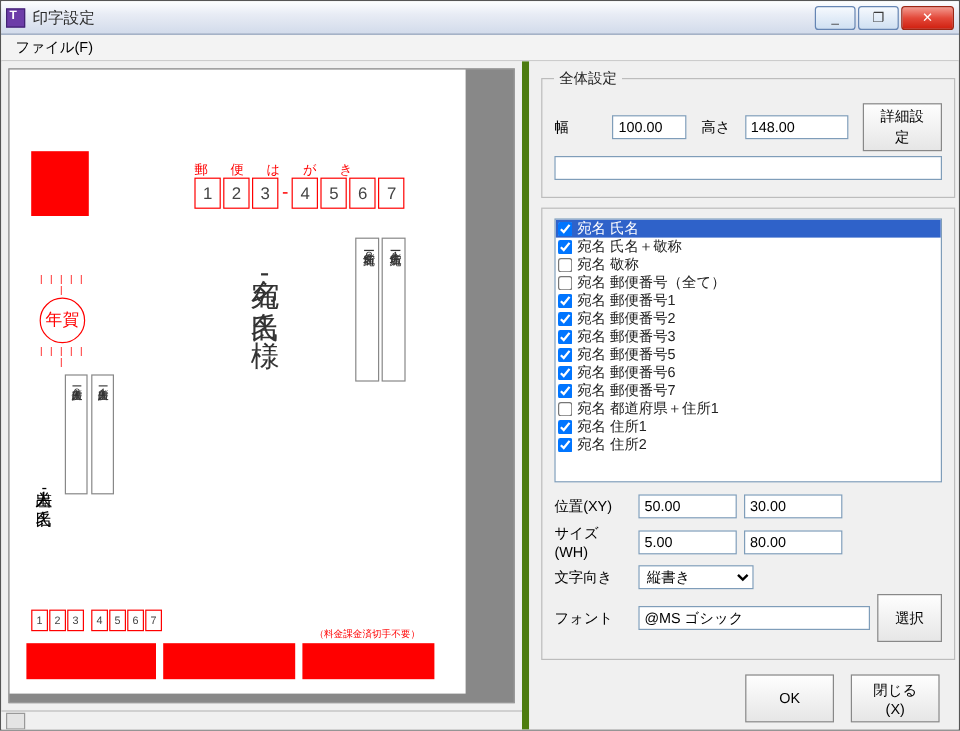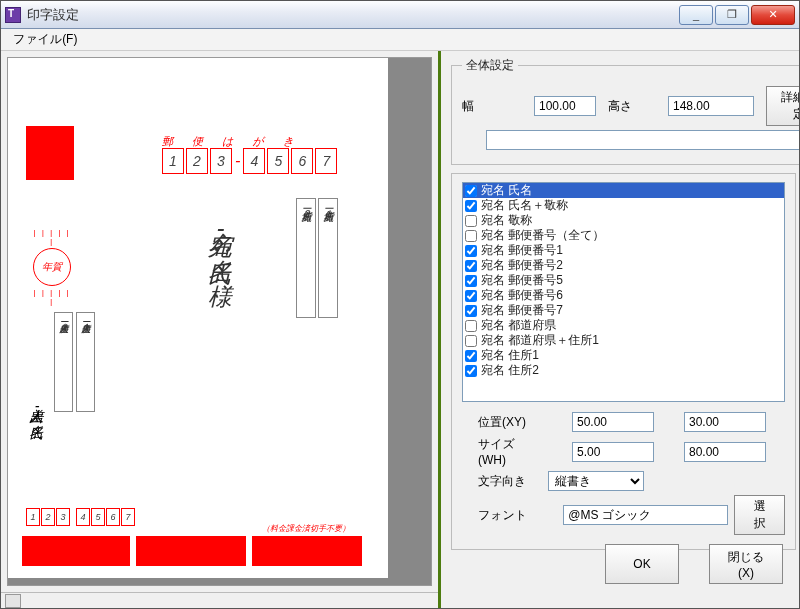--- a/index.html
+++ b/index.html
@@ -8,56 +8,56 @@
     .titlebar { height:28px; background:linear-gradient(#fdfeff,#e8ecf5 40%,#d2dbeb); border-bottom:1px solid #7a90b0; display:flex; align-items:center; padding:0 4px; }
     .titlebar .icon { width:16px; height:16px; background:#6d3da8; margin-right:6px; border:1px solid #432373; position:relative; }
     .titlebar .icon::after{content:"T";color:#fff;font-size:10px;font-weight:bold;position:absolute;left:2px;top:0;}
     .titlebar .title { flex:1; color:#2a2a2a; font-size:13px; }
     .winbtns { display:flex; gap:2px; }
     .winbtn { width:34px; height:20px; border:1px solid #6585b3; border-radius:3px; background:linear-gradient(#f6f9fd,#cfe0f2); display:flex; align-items:center; justify-content:center; color:#3a3a3a; font-size:11px; }
     .winbtn.close { background:linear-gradient(#f39b90,#e3493a,#d02010); color:#fff; border-color:#9c2513; width:44px; }
     .menubar { height:22px; background:#f3f3f3; border-bottom:1px solid #ccc; padding:0 6px; display:flex; align-items:center; }
     .menubar span { padding:20px 6px; }
     .client { flex:1; display:flex; overflow:hidden; }
-    .left { width:440px; display:flex; flex-direction:column; background:#f0f0f0; border-right:3px solid #4d7c0f;font-style:italic; }
+    .left { width:440px; display:flex; flex-direction:column; background:#f0f0f0; border-right:6px solid #4d7c0f; }
     .preview-wrap { flex:1; overflow:hidden; position:relative; padding:6px; }
     .canvas { width:100%; height:100%; border:1px solid #999; background:#888; display:flex; }
     .page { width:380px; height:520px; background:#fff; position:relative; margin:0; }
     .lamp { position:absolute; left:18px; top:68px; width:48px; height:54px; background:#f00; }
     .postal-lbl { position:absolute; left:154px; top:76px; color:#f00; font-size:11px; letter-spacing:8px; }
     .postal-row { position:absolute; left:154px; top:90px; display:flex; gap:2px; }
     .pbox { width:22px; height:26px; border:1.5px solid #f00; display:flex; align-items:center; justify-content:center; color:#444; font-size:14px; }
     .pdash { display:flex; align-items:center; color:#f00; font-size:16px; padding:0 1px; }
     .nenka-wrap { position:absolute; left:22px; top:170px; width:44px; text-align:center; }
     .tick { color:#f00; font-size:8px; letter-spacing:2px; }
-    .nenka { width:38px; height:38px; border:1.5px solid #f00; border-radius:50%; margin:2px auto; display:flex; align-items:center; justify-content:center; color:#f00; font-size:10px; }
+    .nenka { width:38px; height:38px; border:1.5px solid #f00; border-radius:50%; margin:2px auto; display:flex; align-items:center; justify-content:center; color:#f00; font-size:14px; }
     .vcol { position:absolute; border:1px solid #888; background:#fff; writing-mode:vertical-rl; text-orientation:upright; padding:4px 2px; font-size:12px; color:#333; }
     .sender-box { position:absolute; left:20px; top:340px; font-size:14px; writing-mode:vertical-rl; text-orientation:upright; }
     .postal-small { position:absolute; left:18px; bottom:52px; display:flex; gap:1px; }
     .psm { width:14px; height:18px; border:1px solid #f00; font-size:9px; display:flex; align-items:center; justify-content:center; color:#444; }
     .psmgap { width:4px; }
     .redbars { position:absolute; left:14px; bottom:12px; display:flex; gap:6px; }
     .rb { height:30px; background:#f00; }
     .smallnote { position:absolute; right:38px; bottom:44px; color:#f00; font-size:8px; }
     .sb { height:16px; background:#f0f0f0; border-top:1px solid #bbb; display:flex; align-items:center; }
     .sb .th { width:16px; height:14px; border:1px solid #999; background:#e4e4e4; margin-left:4px; }
     .rt { flex:1; padding:6px 3px 4px 10px; position:relative; background:#f0f0f0; overflow:hidden; }
     fieldset { border:1px solid #bcbcbc; padding:8px 10px 10px 10px; margin-bottom:8px; }
     legend { padding:0 4px; color:#222; }
     .row { display:flex; align-items:center; margin:4px 0; gap:6px; }
     .lbl { width:56px; }
-    .inp { height:20px; border:1px solid #7f9db9; background:#fff; padding:1px 4px;margin-left:24px; }
+    .inp { height:20px; border:1px solid #7f9db9; background:#fff; padding:1px 4px; }
     .btn { height:40px; border:1px solid #888; background:linear-gradient(#fefefe,#e6e6e6); padding:0 14px; display:inline-flex; align-items:center; cursor:default; }
     .listbox { border:1px solid #7f9db9; background:#fff; height:220px; overflow-y:scroll; }
     .li { display:flex; align-items:center; padding:0 2px; height:15px; font-size:11px; color:#222; }
     .li input[type=checkbox]{ margin-right:4px; width:12px; height:12px; }
     .li.sel { background:#2f62c9; color:#fff; }
-    .props .row .lbl { width:64px;margin-left:16px; }
+    .props .row .lbl { width:64px; }
     .sel-ctrl { border:1px solid #7f9db9; background:#fff; height:20px; padding:0 2px; }
-    .footer { position:absolute; right:16px; bottom:24px; display:flex; gap:30px; }
+    .footer { position:absolute; right:16px; bottom:6px; display:flex; gap:14px; }
   </style>
 </head>
 <body>
 
 <div class="window">
   <div class="titlebar">
     <div class="icon"></div>
     <div class="title">印字設定</div>
     <div class="winbtns">
       <div class="winbtn">_</div>
@@ -156,33 +156,33 @@
             <div class="li">
               <input type="checkbox" checked="" style="">
               <span>宛名 郵便番号1</span>
             </div>
             <div class="li">
               <input type="checkbox" checked="" style="">
               <span>宛名 郵便番号2</span>
             </div>
             <div class="li">
               <input type="checkbox" checked="" style="">
+              <span>宛名 郵便番号3</span>
+            </div>
+            <div class="li">
+              <input type="checkbox" checked="" style="">
               <span>宛名 郵便番号5</span>
             </div>
             <div class="li">
               <input type="checkbox" checked="" style="">
               <span>宛名 郵便番号6</span>
             </div>
             <div class="li">
               <input type="checkbox" checked="" style="">
               <span>宛名 郵便番号7</span>
-            </div>
-            <div class="li">
-              <input type="checkbox" style="">
-              <span>宛名 都道府県</span>
             </div>
             <div class="li">
               <input type="checkbox" style="">
               <span>宛名 都道府県＋住所1</span>
             </div>
             <div class="li">
               <input type="checkbox" checked="" style="">
               <span>宛名 住所1</span>
             </div>
             <div class="li">

